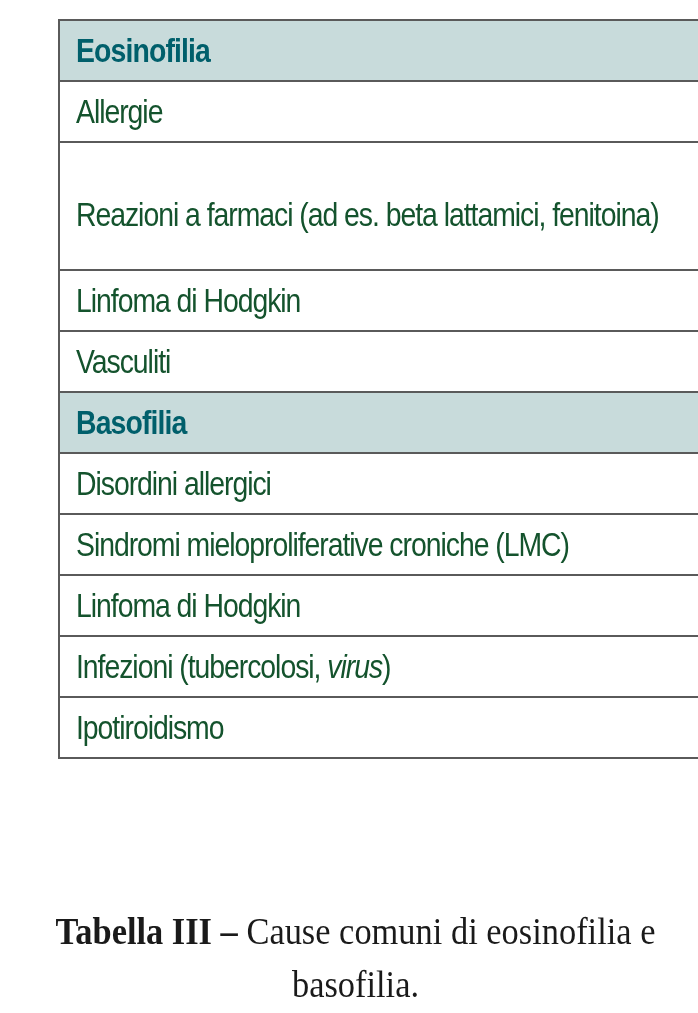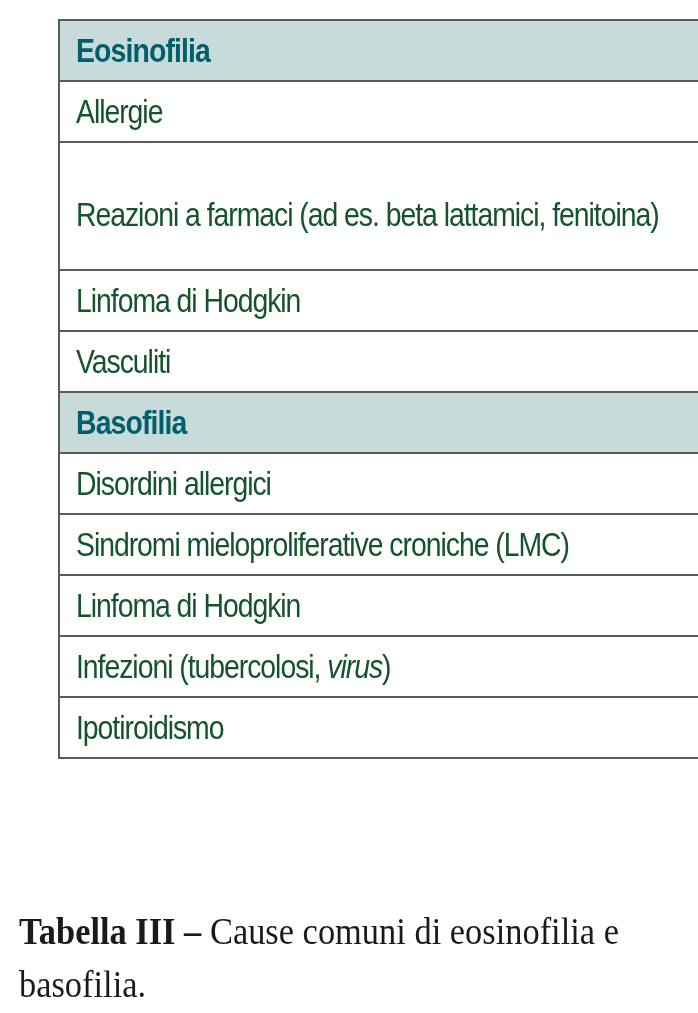--- a/index.html
+++ b/index.html
@@ -65,20 +65,21 @@
     }
     .caption {
       position: absolute;
       left: 19px;
       top: 905px;
       width: 670px;
       font-family: "Liberation Serif", serif;
       font-size: 37px;
       line-height: 53px;
       color: #1a1a1a;
+      text-align: center;
     }
     .caption .caption-label {
       font-weight: bold;
     }
     .caption .cap-inner {
       display: inline-block;
       width: 108%;
       transform: scaleX(0.93);
       transform-origin: left top;
     }

